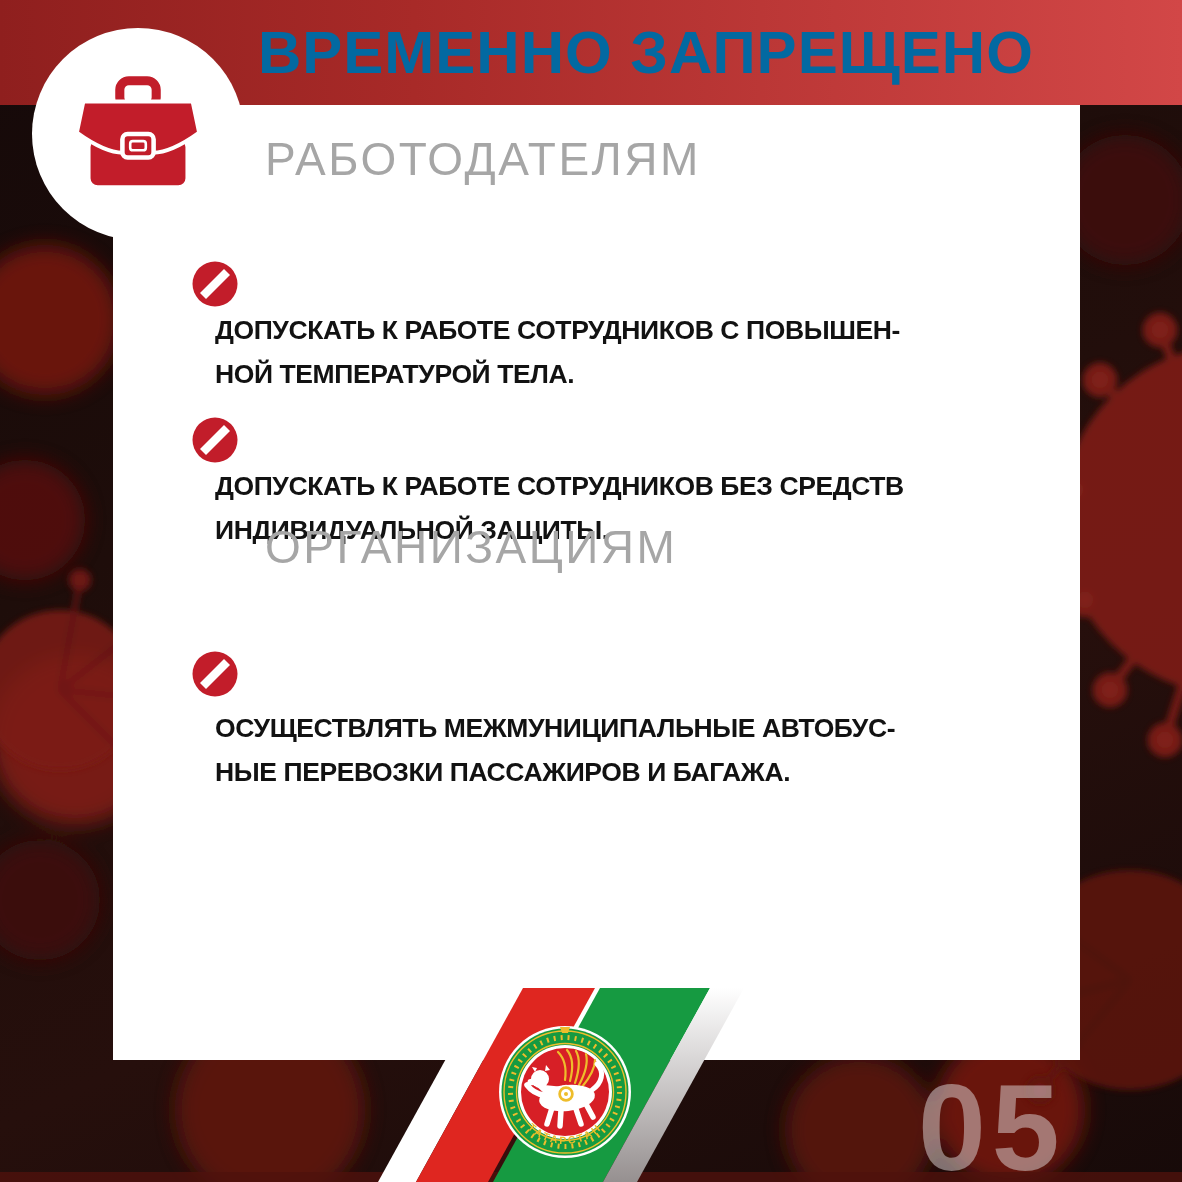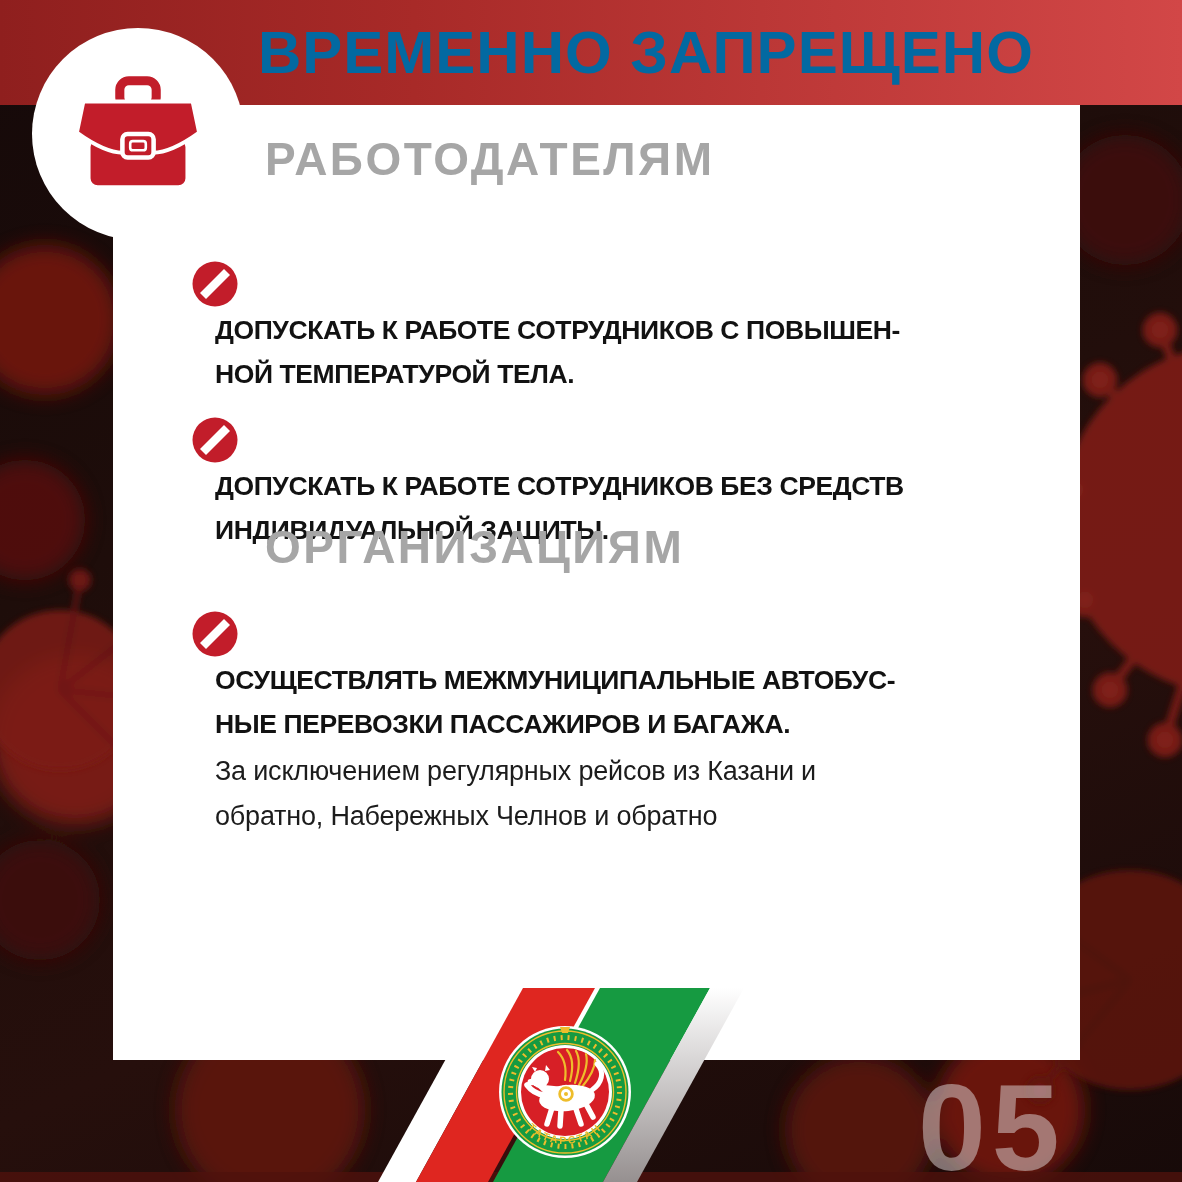--- a/index.html
+++ b/index.html
@@ -23,37 +23,37 @@
   }
   
   .card{left:113px;top:105px;width:967px;height:955px;background:#ffffff;z-index:2;}
   
   .badge-circle{
     left:32px;top:28px;width:212px;height:212px;border-radius:50%;
     background:#ffffff;z-index:3;display:flex;align-items:center;justify-content:center;
   }
   
   .section-heading{
-    left:265px;z-index:4;color:#a6a6a6;font-size:46px;font-weight:700;
+    left:265px;z-index:4;color:#a6a6a6;font-size:46px;font-weight:400;
     letter-spacing:2.5px;white-space:nowrap;
   }
   .h1{top:132px;} .h2{top:520px;}
   
   .row{left:191px;z-index:4;display:flex;align-items:flex-start;flex-direction:column;}
   .row .no-icon{width:48px;height:52px;flex:0 0 48px;margin-top:10px;}
   .row .txt{margin-left:24px;width:810px;}
   .bold-text{
     color:#121212;font-size:26.5px;font-weight:700;line-height:44px;
     letter-spacing:-0.4px;white-space:pre-line;
   }
   .note-text{
     color:#1c1c1c;font-size:27px;font-weight:400;line-height:45px;
     letter-spacing:-0.2px;white-space:pre-line;margin-top:3px;
   }
-  .r1{top:250px;} .r2{top:406px;} .r3{top:600px;}
+  .r1{top:250px;} .r2{top:406px;} .r3{top:640px;gap:8px;}
   
   .emblem{left:360px;top:988px;width:400px;height:194px;z-index:5;}
   
   .page-number{
     left:918px;top:1058px;z-index:3;
     font-size:122px;font-weight:700;letter-spacing:6px;
     color:rgba(224,218,218,0.5);
   }
 </style>
 </head>
@@ -161,22 +161,20 @@
 <div class="abs section-heading h2">ОРГАНИЗАЦИЯМ</div>
 
 <div class="abs row r3">
   <svg class="no-icon" viewBox="0 0 48 48" aria-hidden="true">
     <circle cx="24" cy="24" r="22.5" fill="#c21d2a"></circle>
     <line x1="12" y1="36" x2="36" y2="12" stroke="#ffffff" stroke-width="8.5"></line>
   </svg>
   <div class="txt">
     <div class="bold-text">ОСУЩЕСТВЛЯТЬ МЕЖМУНИЦИПАЛЬНЫЕ  АВТОБУС-
 НЫЕ ПЕРЕВОЗКИ ПАССАЖИРОВ И БАГАЖА.</div>
-    <div class="note-text">За исключением регулярных рейсов из Казани и
-обратно, Набережных Челнов и обратно</div>
   </div>
 </div>
 
 <svg class="abs emblem" viewBox="0 0 400 194" aria-hidden="true">
   <defs>
     <linearGradient id="wfade" x1="0" y1="0" x2="0" y2="1">
       <stop offset="0" stop-color="#ffffff"></stop>
         <stop offset="1" stop-color="#969090"></stop>
     </linearGradient>
     <path id="arcText" d="M 157,124 A 52,52 0 0 0 253,124" fill="none"></path>

